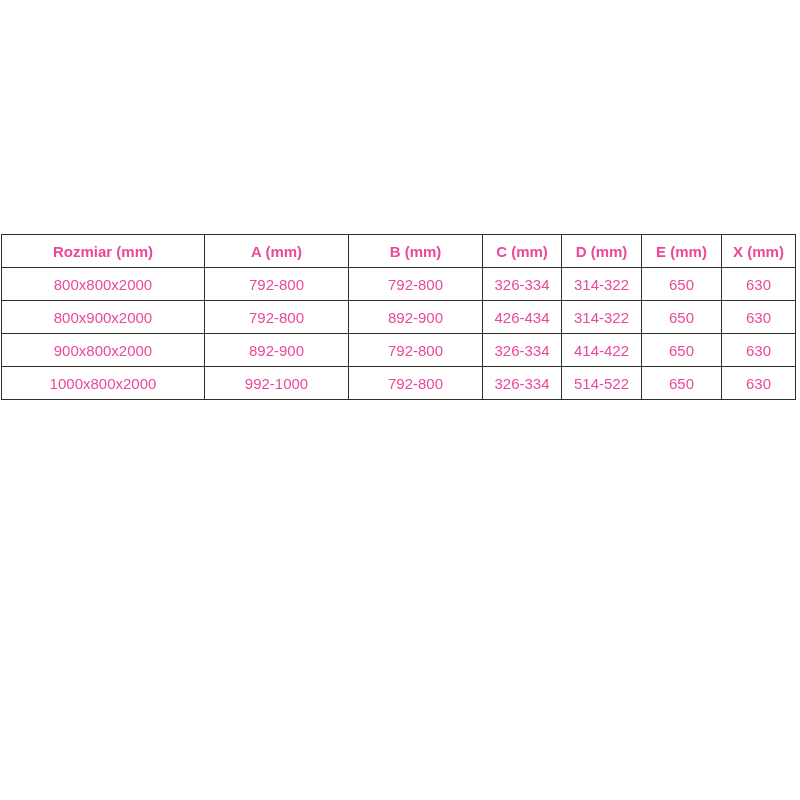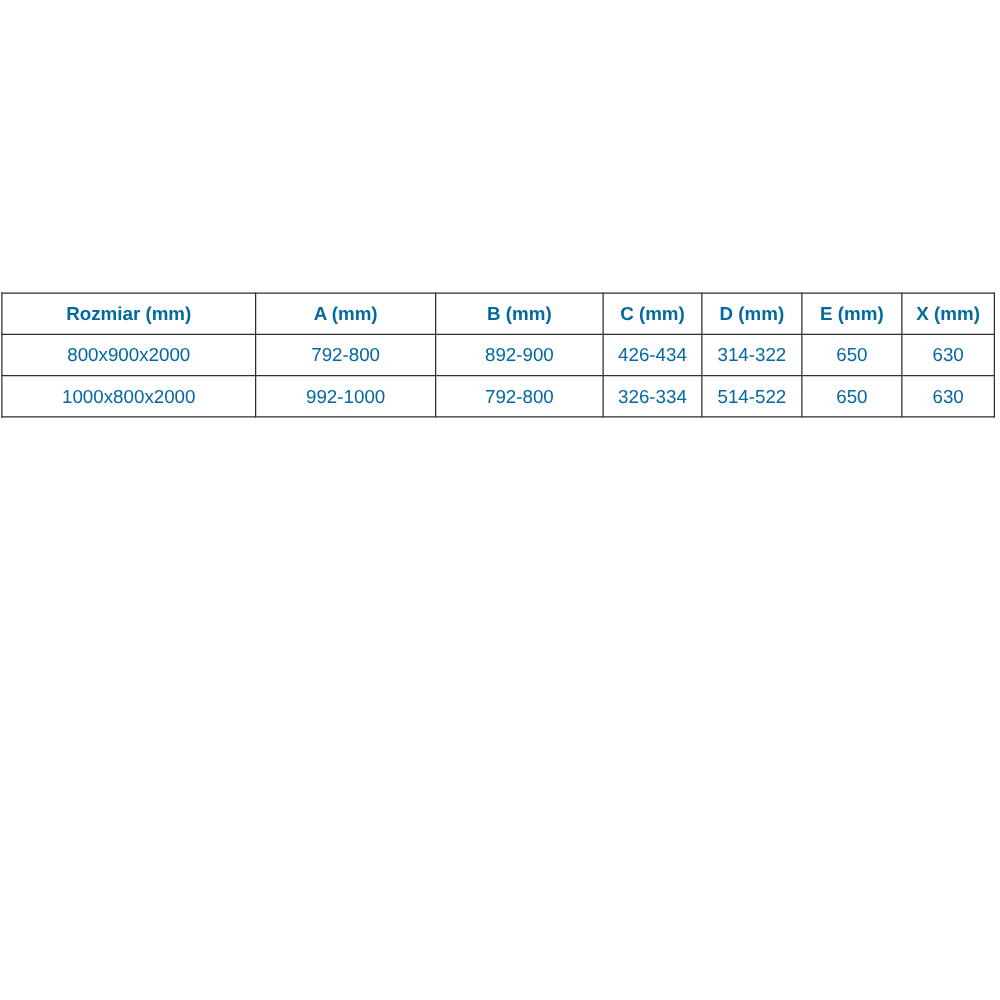--- a/index.html
+++ b/index.html
@@ -15,21 +15,21 @@
     overflow: hidden;
     position: relative;
   }
   .spec-table {
     position: absolute;
     left: 1px;
     top: 234px;
     width: 794px;
     border-collapse: collapse;
     table-layout: fixed;
-    color: #0369a1;
+    color: #ec4899;
   }
   .spec-table th,
   .spec-table td {
     border: 1px solid #2e2e2e;
     height: 32px;
     padding: 0 2px;
     text-align: center;
     vertical-align: middle;
     font-size: 15px;
     line-height: 1;
@@ -59,25 +59,43 @@
         <th>A (mm)</th>
         <th>B (mm)</th>
         <th>C (mm)</th>
         <th>D (mm)</th>
         <th>E (mm)</th>
         <th>X (mm)</th>
       </tr>
   </thead>
   <tbody>
       <tr>
+        <td>800x800x2000</td>
+        <td>792-800</td>
+        <td>792-800</td>
+        <td>326-334</td>
+        <td>314-322</td>
+        <td>650</td>
+        <td>630</td>
+      </tr>
+      <tr>
         <td>800x900x2000</td>
         <td>792-800</td>
         <td>892-900</td>
         <td>426-434</td>
         <td>314-322</td>
+        <td>650</td>
+        <td>630</td>
+      </tr>
+      <tr>
+        <td>900x800x2000</td>
+        <td>892-900</td>
+        <td>792-800</td>
+        <td>326-334</td>
+        <td>414-422</td>
         <td>650</td>
         <td>630</td>
       </tr>
       <tr>
         <td>1000x800x2000</td>
         <td>992-1000</td>
         <td>792-800</td>
         <td>326-334</td>
         <td>514-522</td>
         <td>650</td>

